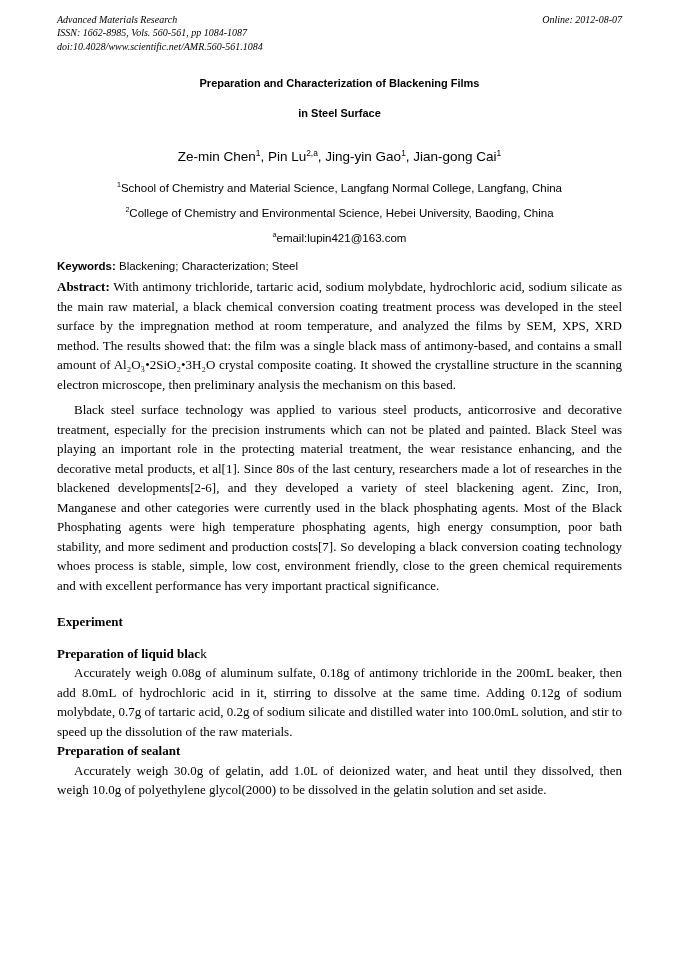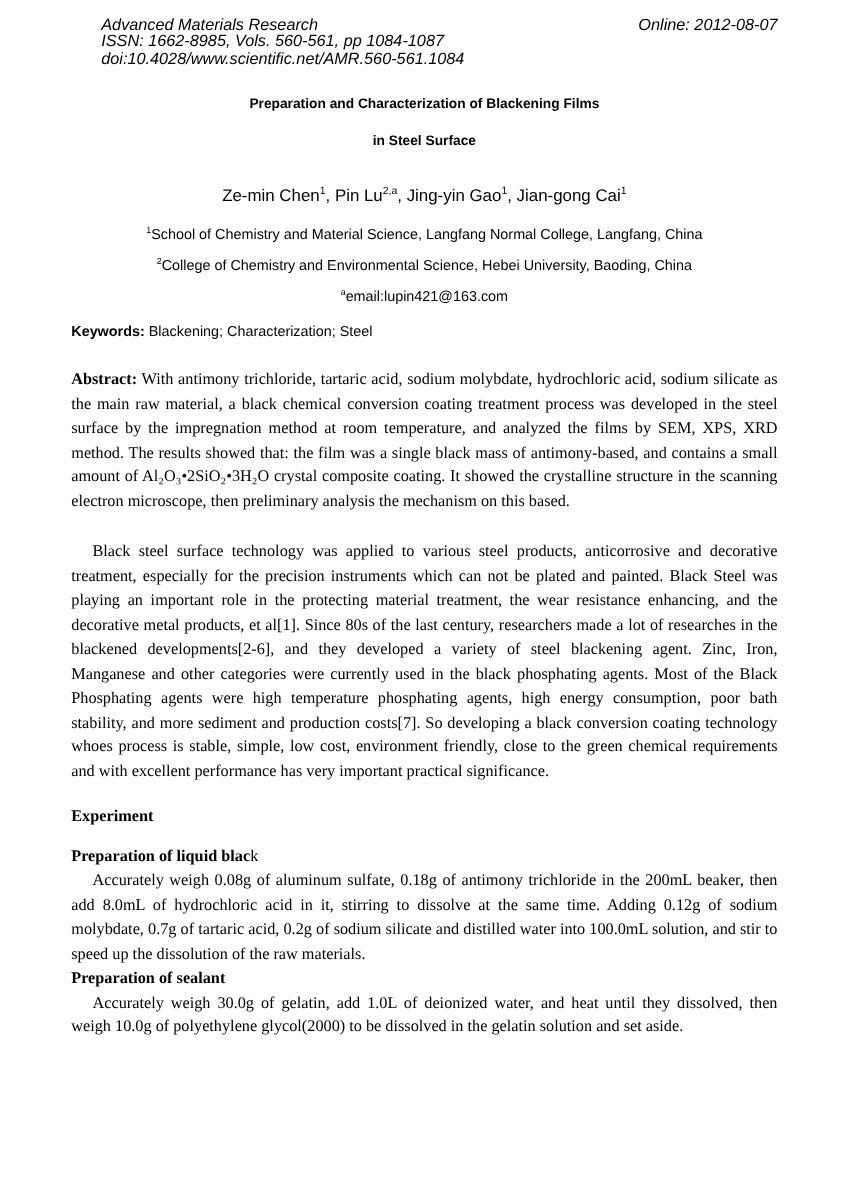--- a/index.html
+++ b/index.html
@@ -13,25 +13,24 @@
     box-sizing: border-box;
     padding: 13px 56px 0 57px;
     overflow: hidden;
     font-family: "Liberation Serif", serif;
   }
   
   .header-row {
     display: flex;
     justify-content: space-between;
     align-items: flex-start;
-    font-family: Liberation Sans, sans-serif;
+    font-family: Liberation Serif, serif;
     font-style: italic;
-    font-size: 13px;
+    font-size: 10px;
     line-height: 13.4px;
-    margin-left: 24px;
   }
   .header-left div { white-space: nowrap; }
   .header-right { white-space: nowrap; }
   
   .title-line {
     font-family: "Liberation Sans", sans-serif;
     font-weight: bold;
     font-size: 11px;
     line-height: 17px;
     text-align: center;
@@ -65,29 +64,29 @@
   }
   .keywords .label { font-weight: bold; }
   
   .body-par {
     font-size: 13px;
     line-height: 19.5px;
     text-align: justify;
     margin: 0;
   }
   .body-par .label { font-weight: bold; }
-  .abstract { margin-top: 20px; }
+  .abstract { margin-top: 4px; }
   .heading {
     font-size: 13px;
     line-height: 19.5px;
     font-weight: bold;
     margin: 0;
   }
   .h-intro { margin-top: 16px; }
-  .par-after-heading { margin-top: 21px; }
+  .par-after-heading { margin-top: 6px; }
   .h-exp { margin-top: 17px; }
   .h-sub { margin-top: 12px; }
   .indent-par { text-indent: 17px; }
   .heading .light { font-weight: normal; }
 </style>
 </head>
 <body>
 
 <div class="page">
 

